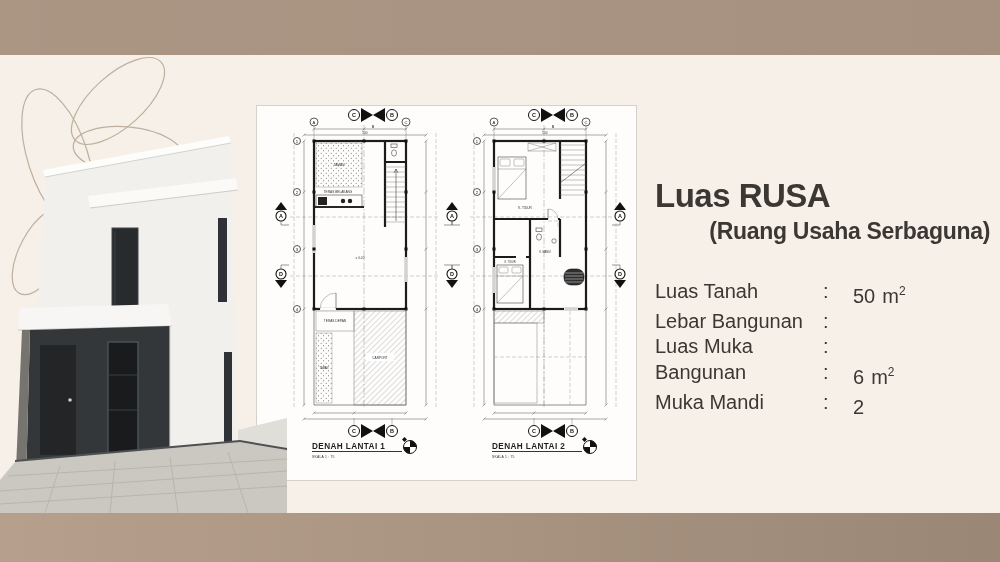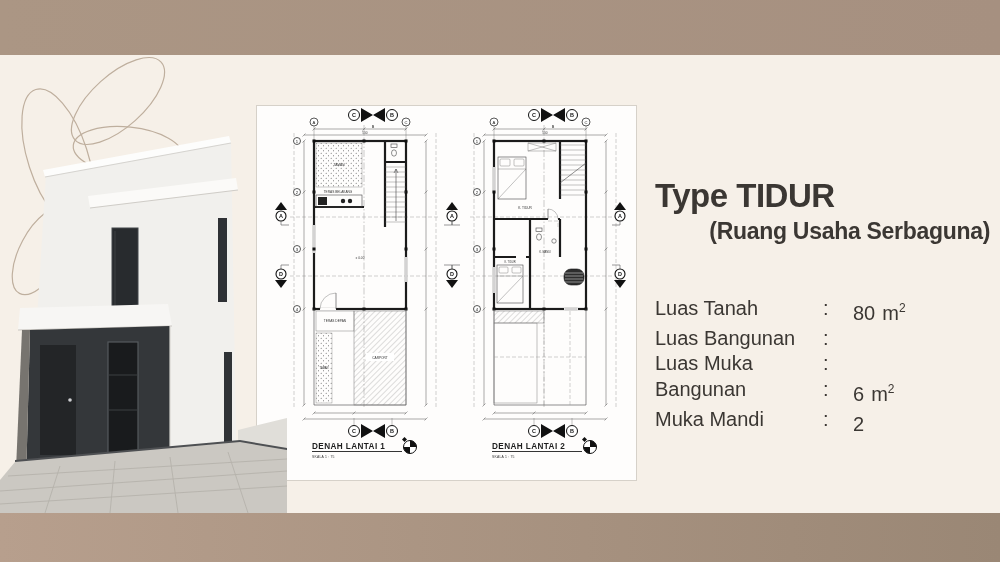--- a/index.html
+++ b/index.html
@@ -11,21 +11,21 @@
             background:linear-gradient(90deg,#b79f8d,#9a8775);z-index:4;}
   .flower{position:absolute;left:0;top:46px;z-index:1;}
   .plan-panel{position:absolute;left:256px;top:105px;width:381px;height:376px;
               background:#fefdfc;border:1px solid #d6d1c9;box-sizing:border-box;z-index:2;}
   .plan-svg{position:absolute;z-index:2;}
   .marker-col{position:absolute;z-index:2;}
   .photo{position:absolute;left:0;top:100px;z-index:3;}
   .info{position:absolute;left:655px;top:176px;width:335px;color:#3b3733;z-index:2;}
   .info-title{font-size:33px;font-weight:700;line-height:40px;letter-spacing:-0.5px;}
   .info-subtitle{font-size:23px;font-weight:700;line-height:30px;letter-spacing:-0.3px;text-align:right;}
-  .spec-table{margin-top:50px;}
+  .spec-table{margin-top:33px;}
   .spec-row{display:grid;grid-template-columns:168px 30px 1fr;font-size:20px;line-height:25.4px;}
   .spec-value .u{margin-left:7px;text-align:right;}
   .spec-value sup{font-size:12px;}
   
   .wall{stroke:#1b1b1b;stroke-width:2.2;fill:none}
   .thin{stroke:#444;stroke-width:0.6;fill:none}
   .hair{stroke:#666;stroke-width:0.4;fill:none}
   .dash{stroke:#999;stroke-width:0.45;fill:none;stroke-dasharray:4 2}
   .dashdot{stroke:#8a8a8a;stroke-width:0.45;fill:none;stroke-dasharray:7 2 1.5 2}
   .dim{stroke:#555;stroke-width:0.5;fill:none}
@@ -399,30 +399,30 @@
 
     <polygon points="15,360 240,340 287,348 287,355 15,368" fill="#4e5053"></polygon>
     <polygon points="15,362 240,342 287,350 287,413 0,413 0,380" fill="#cbc8c2"></polygon>
     <g stroke="#b5b2ac" stroke-width="0.9" fill="none">
       <path d="M8 376 L287 359 M0 391 L287 371 M0 404 L287 386"></path>
       <path d="M60 366 L45 413 M115 361 L110 413 M170 357 L178 413 M228 352 L248 413"></path>
     </g>
   </svg>
 
   <div class="info">
-    <div class="info-title">Type TIDUR</div>
+    <div class="info-title">Luas RUSA</div>
     <div class="info-subtitle">(Ruang Usaha Serbaguna)</div>
     <div class="spec-table">
       <div class="spec-row">
         <span class="spec-label">Luas Tanah</span>
         <span class="spec-colon">:</span>
-        <span class="spec-value"><span>80</span><span class="u"><span>m</span><sup>2</sup></span></span>
+        <span class="spec-value"><span>50</span><span class="u"><span>m</span><sup>2</sup></span></span>
       </div>
       <div class="spec-row">
-        <span class="spec-label">Luas Bangunan</span>
+        <span class="spec-label">Lebar Bangunan</span>
         <span class="spec-colon">:</span>
       </div>
       <div class="spec-row">
         <span class="spec-label">Luas Muka</span>
         <span class="spec-colon">:</span>
       </div>
       <div class="spec-row">
         <span class="spec-label">Bangunan</span>
         <span class="spec-colon">:</span>
         <span class="spec-value"><span>6</span><span class="u"><span>m</span><sup>2</sup></span></span>

